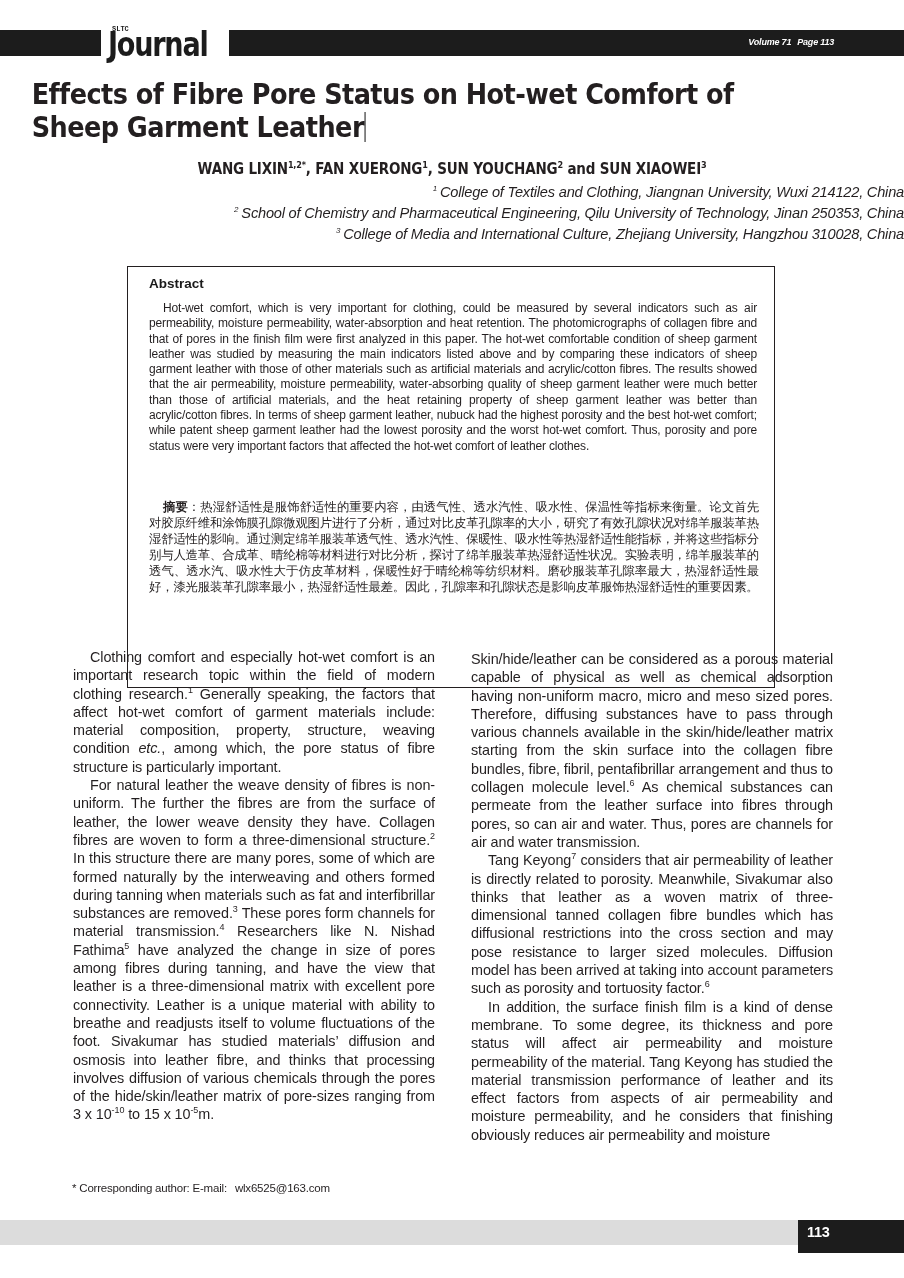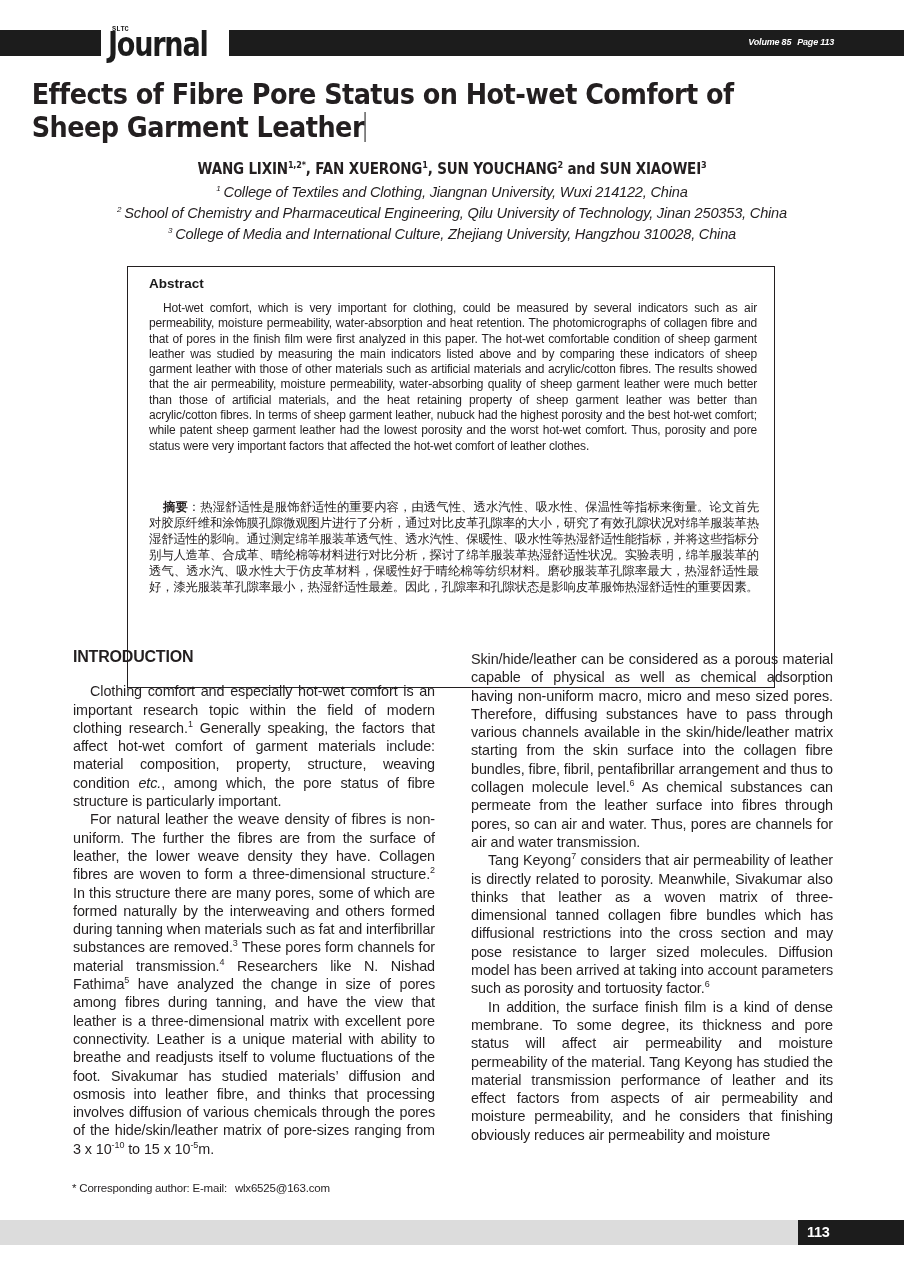--- a/index.html
+++ b/index.html
@@ -22,21 +22,21 @@
   
   .title { position: absolute; left: 0; right: 0; top: 78px; text-align: left;
            font-family: "DejaVu Sans", sans-serif; font-weight: bold; font-size: 27.5px;
            line-height: 33px; letter-spacing: -0.6px; color: #231f20; }
   .title .l { display: block; transform: scaleX(0.93); }
   .cursor { display: inline-block; width: 1px; height: 30px; background: #000; vertical-align: -5px; margin-left: 1px; }
   .authors { position: absolute; left: 0; right: 0; top: 160px; text-align: center;
              font-family: "DejaVu Sans", sans-serif; font-weight: bold; font-size: 15px;
              color: #231f20; transform: scaleX(0.9); letter-spacing: -0.2px; }
   .authors sup { font-size: 9px; }
-  .affil { position: absolute; left: 0; right: 0; text-align: center; font-style: italic;
+  .affil { position: absolute; left: 0; right: 0; text-align: right; font-style: italic;
            font-size: 14.6px; color: #231f20; letter-spacing: -0.2px; }
   .affil sup { font-size: 8px; margin-right: 3px; }
 
   
   .abs-box { position: absolute; left: 127px; top: 266px; width: 648px; height: 422px;
              border: 1.2px solid #231f20; box-sizing: border-box; }
   .abs-head { position: absolute; left: 21px; top: 9px; font-weight: bold; font-size: 13.5px; }
   .abs-text { position: absolute; left: 21px; top: 34px; width: 608px; font-size: 12px;
               line-height: 15.3px; text-align: justify; color: #231f20; letter-spacing: -0.15px; }
   .abs-text p { margin: 0; text-indent: 14px; }
@@ -51,35 +51,35 @@
   .col.right { left: 471px; top: 650px; }
   .col p { margin: 0; text-indent: 17px; }
   .col p.noind { text-indent: 0; }
   .col sup { font-size: 9px; line-height: 0; }
   .sec-head { font-weight: bold; font-size: 16px; margin: 0 0 16px 0; letter-spacing: -0.2px; }
 
   
   .footnote { position: absolute; left: 72px; top: 1182px; font-size: 11.5px; color: #231f20; letter-spacing: -0.2px; text-align: center; }
   .footnote span { margin-left: 8px; }
   .ftr-bar { position: absolute; left: 0; top: 1220px; width: 904px; height: 25px; background: #dcdcdc; }
-  .ftr-num { position: absolute; left: 798px; top: 1220px; width: 106px; height: 25px; background: #1c1c1c;
+  .ftr-num { position: absolute; left: 798px; top: 1220px; width: 106px; height: 33px; background: #1c1c1c;
              color: #ffffff; font-weight: bold; font-size: 14.5px; line-height: 25px; box-sizing: border-box;
              padding-left: 9px; letter-spacing: -0.3px; }
 </style>
 </head>
 <body>
 
 <div class="hdr-left"></div>
 <div class="logo">
   <span class="logo-small">SLTC</span>
   <span class="logo-main">Journal</span>
 </div>
 <div class="hdr-right"></div>
 <div class="vol">
-  <span style="margin-left:0">Volume 85</span><span>Page 113</span>
+  <span style="margin-left:0">Volume 71</span><span>Page 113</span>
 </div>
 
 <div class="title">
   <span class="l">Effects of Fibre Pore Status on Hot-wet Comfort of</span>
   <span class="l"><span>Sheep Garment Leather</span><span class="cursor"></span></span>
 </div>
 
 <div class="authors">
   <span>WANG LIXIN</span><sup>1,2*</sup><span>, </span>
   <span>FAN XUERONG</span><sup>1</sup><span>, </span>
@@ -95,21 +95,20 @@
   <div class="abs-head">Abstract</div>
   <div class="abs-text">
     <p>Hot-wet comfort, which is very important for clothing, could be measured by several indicators such as air permeability, moisture permeability, water-absorption and heat retention. The photomicrographs of collagen fibre and that of pores in the finish film were first analyzed in this paper. The hot-wet comfortable condition of sheep garment leather was studied by measuring the main indicators listed above and by comparing these indicators of sheep garment leather with those of other materials such as artificial materials and acrylic/cotton fibres. The results showed that the air permeability, moisture permeability, water-absorbing quality of sheep garment leather were much better than those of artificial materials, and the heat retaining property of sheep garment leather was better than acrylic/cotton fibres. In terms of sheep garment leather, nubuck had the highest porosity and the best hot-wet comfort; while patent sheep garment leather had the lowest porosity and the worst hot-wet comfort. Thus, porosity and pore status were very important factors that affected the hot-wet comfort of leather clothes.</p>
   </div>
   <div class="abs-cn">
     <b>摘要</b><span>：热湿舒适性是服饰舒适性的重要内容，由透气性、透水汽性、吸水性、保温性等指标来衡量。论文首先对胶原纤维和涂饰膜孔隙微观图片进行了分析，通过对比皮革孔隙率的大小，研究了有效孔隙状况对绵羊服装革热湿舒适性的影响。通过测定绵羊服装革透气性、透水汽性、保暖性、吸水性等热湿舒适性能指标，并将这些指标分别与人造革、合成革、晴纶棉等材料进行对比分析，探讨了绵羊服装革热湿舒适性状况。实验表明，绵羊服装革的透气、透水汽、吸水性大于仿皮革材料，保暖性好于晴纶棉等纺织材料。磨砂服装革孔隙率最大，热湿舒适性最好，漆光服装革孔隙率最小，热湿舒适性最差。因此，孔隙率和孔隙状态是影响皮革服饰热湿舒适性的重要因素。</span>
   </div>
 </div>
 
 <div class="col left">
-  <div class="sec-head">INTRODUCTION</div>
   <p><span>Clothing comfort and especially hot-wet comfort is an important research topic within the field of modern clothing research.</span><sup>1</sup><span> Generally speaking, the factors that affect hot-wet comfort of garment materials include: material composition, property, structure, weaving condition </span><i>etc.</i><span>, among which, the pore status of fibre structure is particularly important.</span></p>
   <p><span>For natural leather the weave density of fibres is non-uniform. The further the fibres are from the surface of leather, the lower weave density they have. Collagen fibres are woven to form a three-dimensional structure.</span><sup>2</sup><span> In this structure there are many pores, some of which are formed naturally by the interweaving and others formed during tanning when materials such as fat and interfibrillar substances are removed.</span><sup>3</sup><span> These pores form channels for material transmission.</span><sup>4</sup><span> Researchers like N. Nishad Fathima</span><sup>5</sup><span> have analyzed the change in size of pores among fibres during tanning, and have the view that leather is a three-dimensional matrix with excellent pore connectivity. Leather is a unique material with ability to breathe and readjusts itself to volume fluctuations of the foot. Sivakumar has studied materials’ diffusion and osmosis into leather fibre, and thinks that processing involves diffusion of various chemicals through the pores of the hide/skin/leather matrix of pore-sizes ranging from 3 x 10</span><sup>-10</sup><span> to 15 x 10</span><sup>-5</sup><span>m.</span></p>
 </div>
 
 <div class="col right">
   <p class="noind"><span>Skin/hide/leather can be considered as a porous material capable of physical as well as chemical adsorption having non-uniform macro, micro and meso sized pores. Therefore, diffusing substances have to pass through various channels available in the skin/hide/leather matrix starting from the skin surface into the collagen fibre bundles, fibre, fibril, pentafibrillar arrangement and thus to collagen molecule level.</span><sup>6</sup><span> As chemical substances can permeate from the leather surface into fibres through pores, so can air and water. Thus, pores are channels for air and water transmission.</span></p>
   <p><span>Tang Keyong</span><sup>7</sup><span> considers that air permeability of leather is directly related to porosity. Meanwhile, Sivakumar also thinks that leather as a woven matrix of three-dimensional tanned collagen fibre bundles which has diffusional restrictions into the cross section and may pose resistance to larger sized molecules. Diffusion model has been arrived at taking into account parameters such as porosity and tortuosity factor.</span><sup>6</sup></p>
   <p>In addition, the surface finish film is a kind of dense membrane. To some degree, its thickness and pore status will affect air permeability and moisture permeability of the material. Tang Keyong has studied the material transmission performance of leather and its effect factors from aspects of air permeability and moisture permeability, and he considers that finishing obviously reduces air permeability and moisture</p>
 </div>
 

